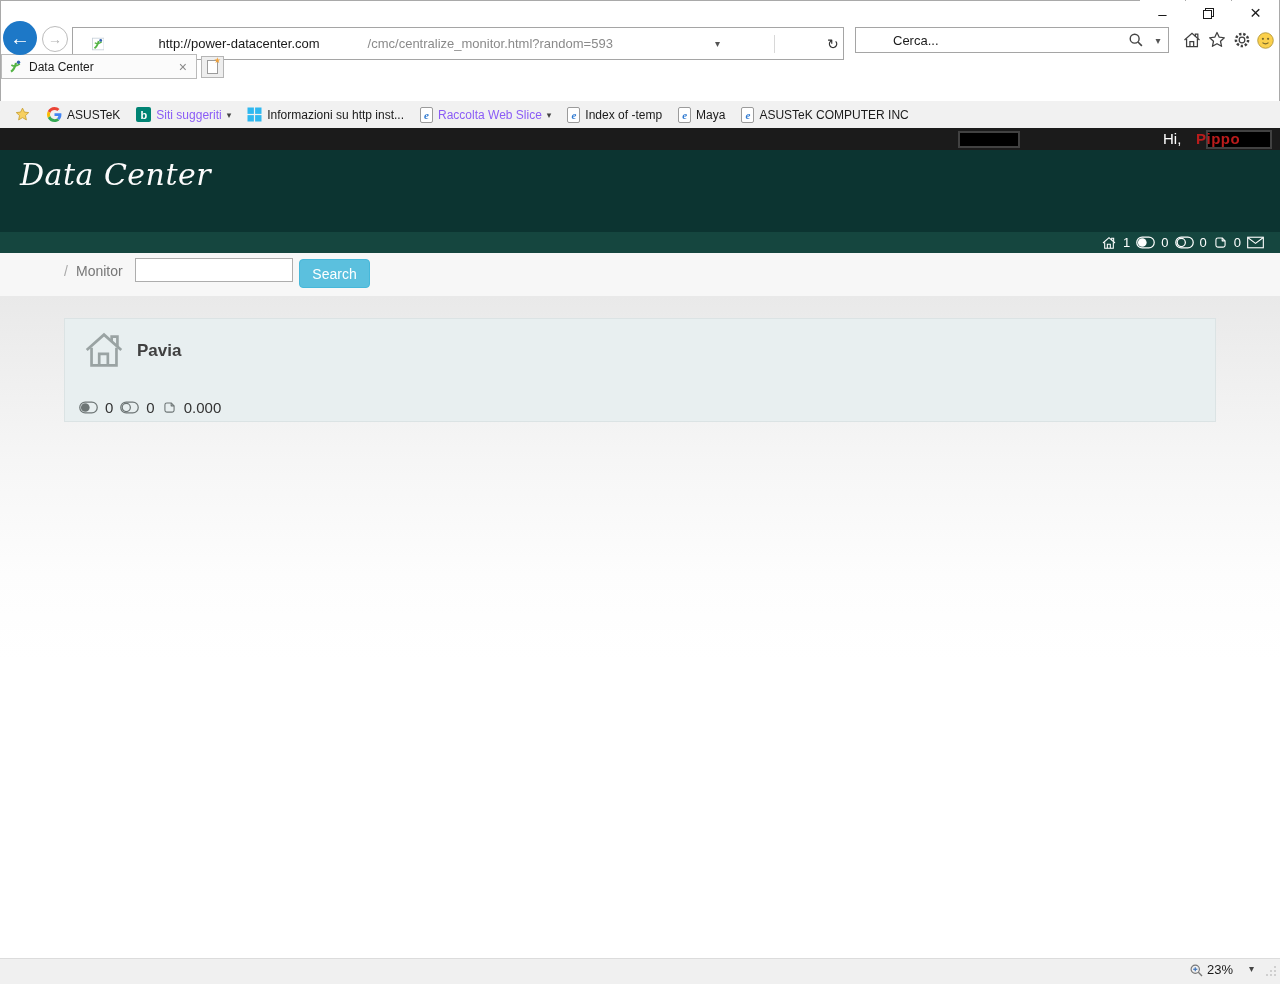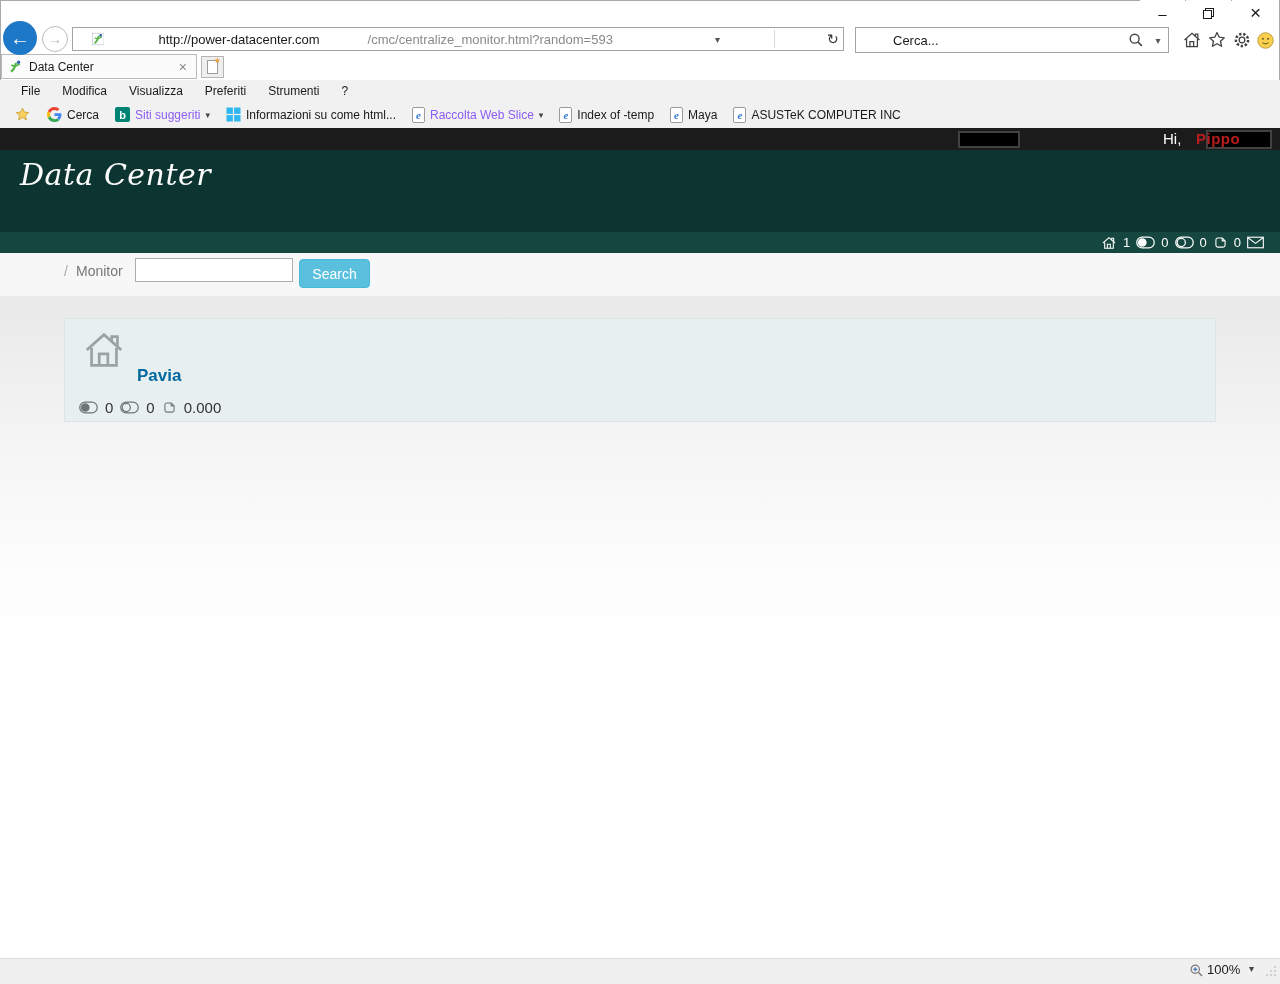--- a/index.html
+++ b/index.html
@@ -17,21 +17,21 @@
   .win-btn.res { left:1186px; }
   .win-btn.cls { left:1232px; width:47px; font-size:19px; }
 
   
   .back-btn { position:absolute; left:3px; top:21px; width:34px; height:34px;
               border-radius:50%; background:#1d78c7; color:#fff; display:flex;
               align-items:center; justify-content:center; font-size:20px; z-index:5; }
   .fwd-btn  { position:absolute; left:42px; top:26px; width:26px; height:26px;
               border-radius:50%; background:#fff; border:1px solid #bcbcbc; color:#b3b3b3;
               display:flex; align-items:center; justify-content:center; font-size:14px; z-index:5; }
-  .addressbar { position:absolute; left:72px; top:27px; width:772px; height:24px;
+  .addressbar { position:absolute; left:72px; top:27px; width:772px; height:33px;
                 border:1px solid #a5a5a5; background:#fff; display:flex; align-items:center;
                 padding-left:19px; font-size:13px;gap:48px; }
   .addressbar .url-main { color:#1a1a1a; margin-left:6px; white-space:nowrap; }
   .addressbar .url-path { color:#8a8a8a; white-space:nowrap;text-align:center; }
   .addressbar .spacer { flex:1; }
   .ab-caret { width:22px; text-align:center; color:#555; font-size:10px; }
   .ab-sep { width:1px; height:18px; background:#d8d8d8; }
   .ab-refresh { width:26px; text-align:center; color:#333; font-size:14px; }
   .searchbox { position:absolute; left:855px; top:27px; width:314px; height:26px;
                border:1px solid #a5a5a5; background:#fff; display:flex; align-items:center; }
@@ -96,21 +96,21 @@
                  font-family:"Liberation Sans",sans-serif; outline:none; }
   .search-btn { position:absolute; left:299px; top:259px; width:71px; height:29px;
                 background:#5bc0de; border:1px solid #46b8da; border-radius:4px;
                 color:#fff; font-size:14px; font-family:"Liberation Sans",sans-serif; }
 
   .content { position:absolute; left:0; top:296px; width:1280px; height:662px;
              background:linear-gradient(#e9e9e9 0%, #f6f6f6 25%, #fdfdfd 42%, #ffffff 55%); }
   .card { position:absolute; left:64px; top:22px; width:1152px; height:104px;
           background:#e8eff0; border:1px solid #dbe3e4; }
   .card .home-big { position:absolute; left:16px; top:8px; color:#9aa3a3; }
-  .card .card-title { position:absolute; left:72px; top:22px; font-size:17px; font-weight:bold; color:#0369a1;margin-top:25px; }
+  .card .card-title { position:absolute; left:72px; top:22px; font-size:17px; font-weight:bold; color:#404040; }
   .card .stats { position:absolute; left:14px; top:80px; display:flex; align-items:center; gap:7px;
                  color:#333; font-size:15px; }
   .card .stats .ic { display:flex; align-items:center; color:#6d7575; }
 
   
   .statusbar { position:absolute; left:0; top:958px; width:1280px; height:26px; background:#f0f0f0;
                border-top:1px solid #dcdcdc; }
   .zoom-mag { position:absolute; left:1189px; top:963px; }
   .zoom-lbl { position:absolute; left:1207px; top:962px; font-size:13px; color:#1a1a1a; }
   .zoom-caret { position:absolute; left:1249px; top:963px; font-size:10px; color:#444; }
@@ -201,57 +201,49 @@
     </span>
     <span class="ttl">Data Center</span>
     <span class="x">×</span>
   </div>
   <div class="newtab">
     <span class="pg">
         <span class="st">★</span>
       </span>
   </div>
 
-  <div class="menubar">
-    <span>File</span>
-    <span>Modifica</span>
-    <span>Visualizza</span>
-    <span>Preferiti</span>
-    <span>Strumenti</span>
-    <span>?</span>
-  </div>
 
   <div class="favbar">
     <span class="fav-item">
       <svg width="17" height="17" viewBox="0 0 24 24">
         <path d="M12 3 L14.7 8.6 L20.8 9.3 L16.2 13.5 L17.5 19.6 L12 16.4 L6.5 19.6 L7.8 13.5 L3.2 9.3 L9.3 8.6 Z" fill="#f7d060" stroke="#c79f32" stroke-width="1.2" stroke-linejoin="round"></path>
       </svg>
     </span>
     <span class="fav-item">
       <svg width="15" height="15" viewBox="0 0 48 48">
         <path fill="#EA4335" d="M24 9.5c3.5 0 6.6 1.2 9.1 3.6l6.8-6.8C35.8 2.4 30.3 0 24 0 14.6 0 6.5 5.4 2.6 13.2l7.9 6.2C12.4 13.4 17.7 9.5 24 9.5z"></path>
         <path fill="#4285F4" d="M46.1 24.5c0-1.6-.1-3.1-.4-4.5H24v9h12.4c-.5 2.9-2.2 5.4-4.7 7.1l7.3 5.7c4.3-4 7.1-9.9 7.1-17.3z"></path>
         <path fill="#FBBC05" d="M10.5 28.6c-.5-1.5-.8-3-.8-4.6s.3-3.1.8-4.6l-7.9-6.2C1 16.5 0 20.1 0 24s1 7.5 2.6 10.8l7.9-6.2z"></path>
         <path fill="#34A853" d="M24 48c6.3 0 11.6-2.1 15.5-5.7l-7.3-5.7c-2 1.4-4.7 2.2-8.2 2.2-6.3 0-11.6-4.2-13.5-9.9l-7.9 6.2C6.5 42.6 14.6 48 24 48z"></path>
       </svg>
-      <span class="lbl">Cerca</span>
+      <span class="lbl">ASUSTeK</span>
     </span>
     <span class="fav-item gray">
       <span class="bing">b</span>
       <span class="lbl">Siti suggeriti</span>
       <span class="fav-caret">▾</span>
     </span>
     <span class="fav-item">
       <svg width="15" height="15" viewBox="0 0 15 15">
         <rect x="0.5" y="0.5" width="6.4" height="6.4" fill="#2fb8f0"></rect>
         <rect x="8.1" y="0.5" width="6.4" height="6.4" fill="#2fb8f0"></rect>
         <rect x="0.5" y="8.1" width="6.4" height="6.4" fill="#2fb8f0"></rect>
         <rect x="8.1" y="8.1" width="6.4" height="6.4" fill="#2fb8f0"></rect>
       </svg>
-      <span class="lbl">Informazioni su come html...</span>
+      <span class="lbl">Informazioni su http inst...</span>
     </span>
     <span class="fav-item gray">
       <span class="iedoc">e</span>
       <span class="lbl">Raccolta Web Slice</span>
       <span class="fav-caret">▾</span>
     </span>
     <span class="fav-item">
       <span class="iedoc">e</span>
       <span class="lbl">Index of -temp</span>
     </span>
@@ -360,21 +352,21 @@
 
   <div class="statusbar"></div>
   <span class="zoom-mag">
     <svg width="15" height="15" viewBox="0 0 18 18" fill="none">
       <circle cx="7.5" cy="7.5" r="5" stroke="#777" stroke-width="1.4"></circle>
       <line x1="5" y1="7.5" x2="10" y2="7.5" stroke="#3c71b8" stroke-width="1.4"></line>
       <line x1="7.5" y1="5" x2="7.5" y2="10" stroke="#3c71b8" stroke-width="1.4"></line>
       <line x1="11.2" y1="11.2" x2="15.6" y2="15.6" stroke="#777" stroke-width="1.6"></line>
     </svg>
   </span>
-  <span class="zoom-lbl">100%</span>
+  <span class="zoom-lbl">23%</span>
   <span class="zoom-caret">▾</span>
   <span class="grip">
     <svg width="14" height="14" viewBox="0 0 14 14">
       <circle cx="11" cy="3" r="1" fill="#c4c4c4"></circle>
         <circle cx="11" cy="7" r="1" fill="#c4c4c4"></circle>
       <circle cx="11" cy="11" r="1" fill="#c4c4c4"></circle>
         <circle cx="7" cy="7" r="1" fill="#c4c4c4"></circle>
       <circle cx="7" cy="11" r="1" fill="#c4c4c4"></circle>
         <circle cx="3" cy="11" r="1" fill="#c4c4c4"></circle>
     </svg>

